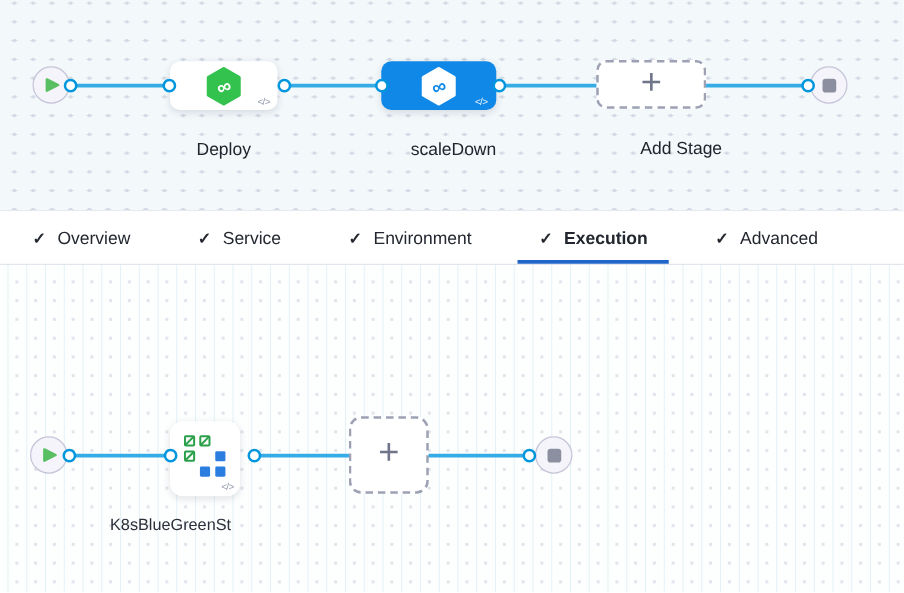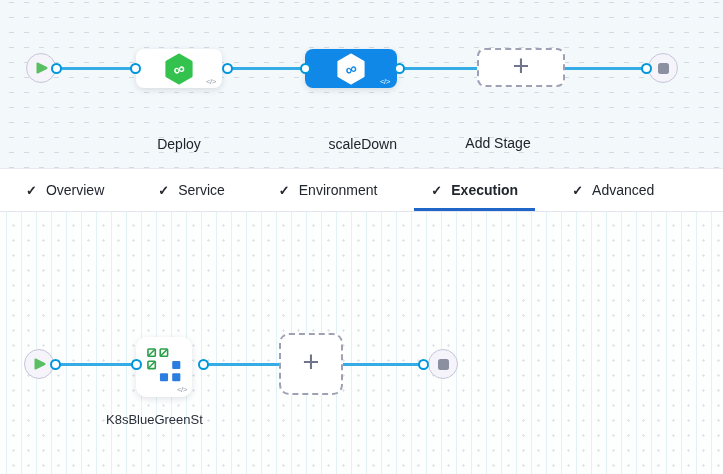--- a/index.html
+++ b/index.html
@@ -44,42 +44,42 @@
   .card.white { background:#fff; }
   .card.blue  { background:#1088e8; }
   .add-box {
     position:absolute; border:2px dashed #9da1b3; border-radius:8px; background:#fff; z-index:3;
     display:flex; align-items:center; justify-content:center;
   }
   .plus-glyph { font-size:29px; font-weight:300; color:#70758a; line-height:1; margin-top:-3px; }
   .code-glyph { position:absolute; font-size:8px; letter-spacing:-0.5px; color:#959baa; }
   .card.blue .code-glyph { color:#eaf4ff; }
   .node-label {
-    position:absolute; font-size:14px; color:#20242c; text-align:center; z-index:2; line-height:22px;margin-top:25px;
+    position:absolute; font-size:14px; color:#20242c; text-align:center; z-index:2; line-height:22px;
   }
 
   
   .tabbar {
     position:absolute; left:0; top:169px; width:723px; height:43px;
     background:#fff; border-bottom:1px solid #e2e6ec;
     display:flex; align-items:stretch; padding-left:9px; gap:20px; z-index:5;
   }
   .tab {
     position:relative; display:flex; align-items:center; gap:9px;
     padding:0 17px; font-size:14px; color:#22262e; cursor:pointer; font-weight:500;
   }
   .tab .check { font-size:13px; font-weight:600; color:#23272e; }
   .tab.active { font-weight:700; }
   .tab .underline {
     display:none; position:absolute; left:0; right:0; bottom:0; height:3px; background:#2066c9;
   }
   .tab.active .underline { display:block; }
 
   .step-label {
-    position:absolute; left:106px; top:197px; width:155px;
+    position:absolute; left:88px; top:197px; width:155px;
     font-size:13px; color:#2b2f3a; line-height:22px; text-align:left; z-index:2;
   }
 </style>
 </head>
 <body>
 
 <div class="screen">
 
   <div class="stage-canvas">
 
@@ -119,21 +119,21 @@
 
     <div class="ring" style="left:50.5px; top:62.5px;"></div>
     <div class="ring" style="left:129.5px; top:62.5px;"></div>
     <div class="ring" style="left:221.5px; top:62.5px;"></div>
     <div class="ring" style="left:299.5px; top:62.5px;"></div>
     <div class="ring" style="left:393.5px; top:62.5px;"></div>
     <div class="ring" style="left:640.5px; top:62.5px;"></div>
 
     <div class="node-label" style="left:136px; top:108px; width:86px;">Deploy</div>
     <div class="node-label" style="left:305px; top:108px; width:92px;text-align:right;">scaleDown</div>
-    <div class="node-label" style="left:454px; top:107px; width:88px;">Add Stage</div>
+    <div class="node-label" style="left:501px; top:107px; width:88px;">Add Stage</div>
   </div>
 
   <nav class="tabbar">
     <div class="tab">
       <span class="check">✓</span>
       <span>Overview</span>
 
     </div>
     <div class="tab">
       <span class="check">✓</span>

